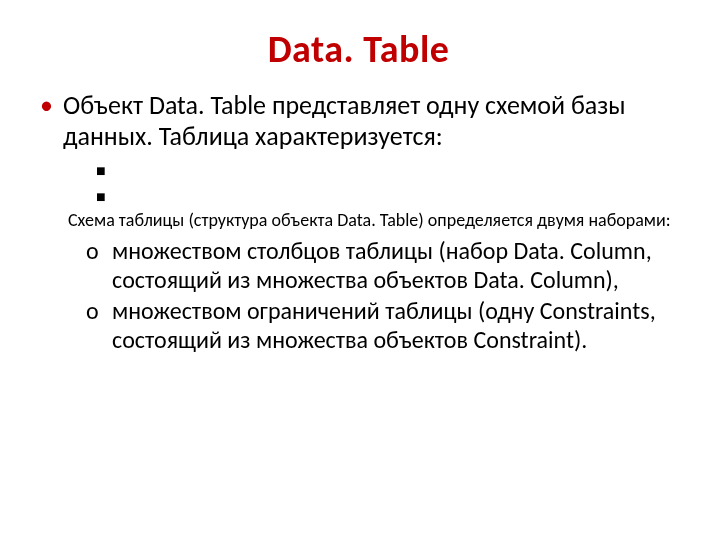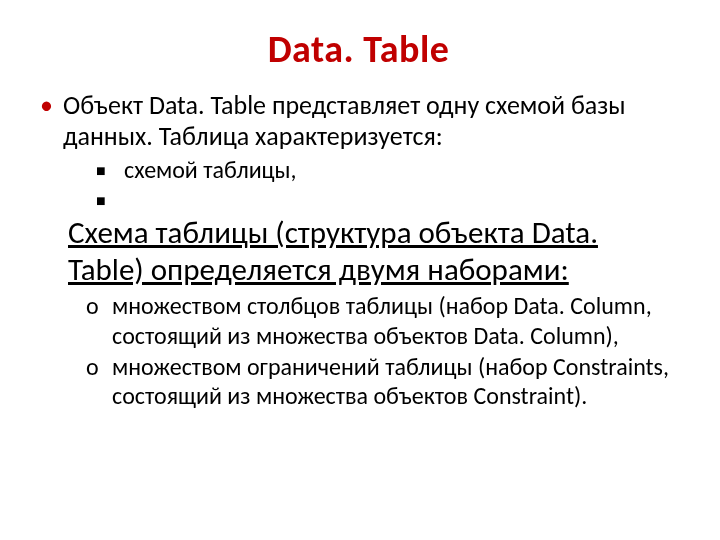--- a/index.html
+++ b/index.html
@@ -55,23 +55,22 @@
     line-height: 1.22;
   }
   .sub-mark {
     width: 28px;
     flex: 0 0 auto;
     font-size: 16px;
     padding-top: 6px;
   }
   .para2 {
     margin: 2px 0 2px 28px;
-    font-size: 31px;
+    font-size: 18px;
     line-height: 1.18;
-    text-decoration: underline;
   }
   .sub-list-2 {
     margin: 4px 0 0 46px;
   }
   .sub2-row {
     display: flex;
     align-items: flex-start;
     font-size: 24px;
     line-height: 1.22;
     margin-bottom: 2px;
@@ -91,35 +90,34 @@
   <div class="body">
 
     <div class="bullet-row">
       <div class="bullet-dot">•</div>
       <div class="bullet-text">Объект Data. Table представляет одну схемой базы данных. Таблица характеризуется:</div>
     </div>
 
     <div class="sub-list">
       <div class="sub-row">
         <div class="sub-mark">■</div>
-        <div>схемой таблицы,</div>
       </div>
       <div class="sub-row">
         <div class="sub-mark">■</div>
       </div>
     </div>
 
     <div class="para2"> Схема таблицы (структура объекта Data. Table) определяется двумя наборами:</div>
 
     <div class="sub-list-2">
       <div class="sub2-row">
         <div class="sub2-mark">o</div>
         <div>множеством столбцов таблицы (набор Data. Column, состоящий из множества объектов Data. Column),</div>
       </div>
       <div class="sub2-row">
         <div class="sub2-mark">o</div>
-        <div>множеством ограничений таблицы (набор Constraints, состоящий из множества объектов Constraint).</div>
+        <div>множеством ограничений таблицы (одну Constraints, состоящий из множества объектов Constraint).</div>
       </div>
     </div>
 
   </div>
 
 </div>
 
 </body></html>

